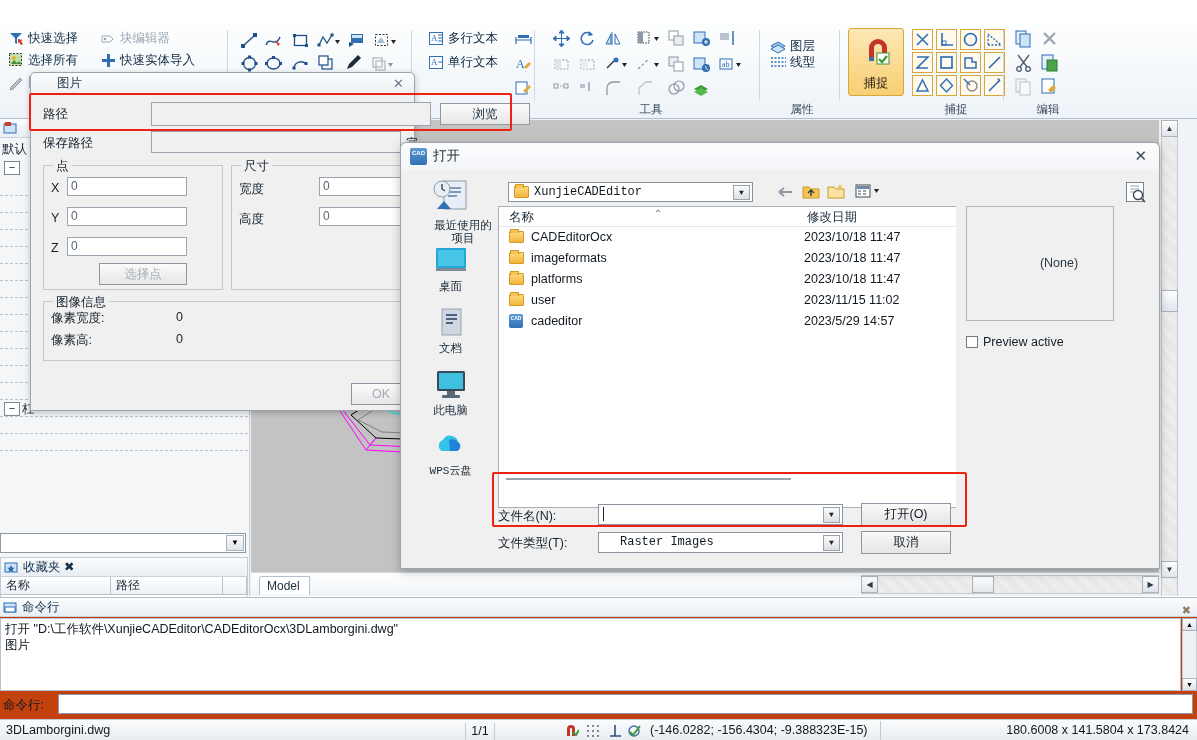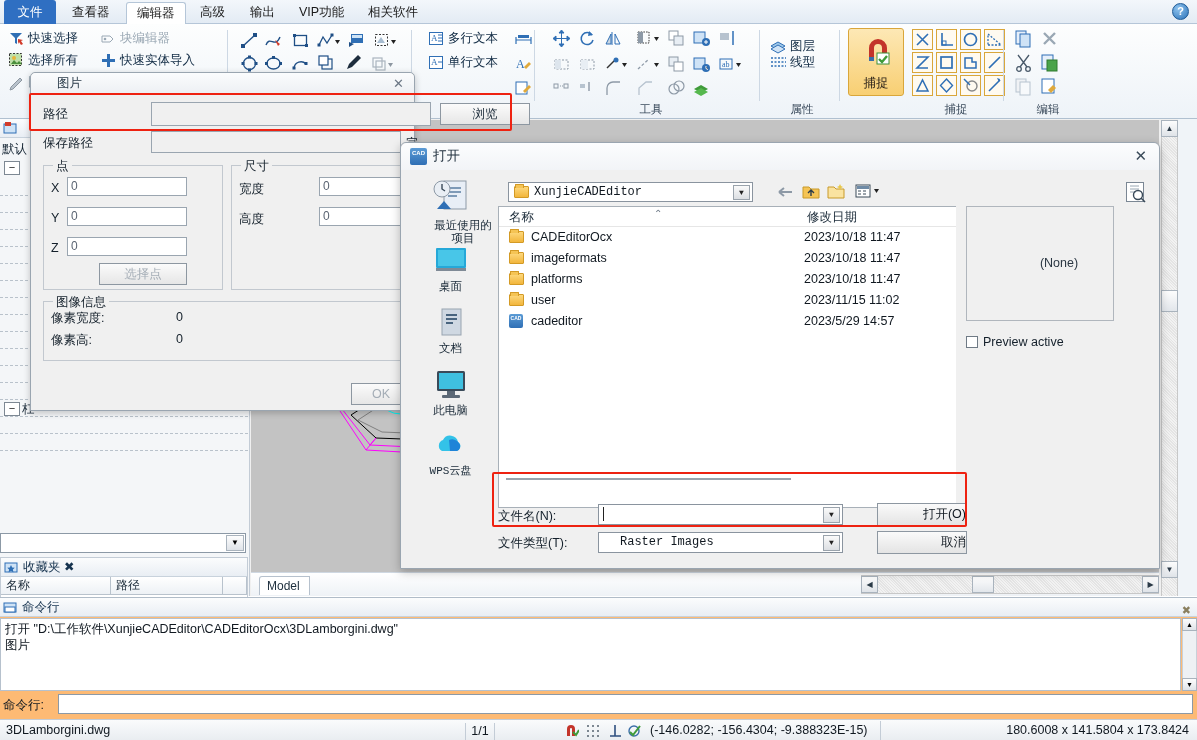--- a/index.html
+++ b/index.html
@@ -244,41 +244,31 @@
     background: #f0f0f0; border: 1px solid #b0b6bd;
     text-align: center; line-height: 113px; font-size: 12.5px; color: #2a3642; padding-left: 38px;
   }
   .prevcheck { position: absolute; left: 565px; top: 192px; font-size: 12.5px; color: #14202b; }
   .cbox {
     display: inline-block; width: 12px; height: 12px; background: #fff;
     border: 1px solid #6f7a85; vertical-align: -2px; margin-right: 5px;
   }
   .od-btn {
     position: absolute; background: linear-gradient(#fafafa,#e4e4e4);
-    border: 1px solid #8d97a1; text-align: right; font-size: 12.5px; color: #101820; margin-left: 16px;
+    border: 1px solid #8d97a1; text-align: center; font-size: 12.5px; color: #101820;
   }
   .od-sep { position: absolute; height: 2px; background: #9aa3ac; }
 
   .tbtn { position: absolute; width: 22px; height: 20px; }
 </style>
 </head>
 <body>
 
 <div id="app">
 
-  <div class="ribbon-tabs">
-    <div class="rtab file" style="left:4px;width:52px;text-align:center;"><span>文件</span></div>
-    <div class="rtab" style="left:62px;"><span>查看器</span></div>
-    <div class="rtab active" style="left:126px;"><span>编辑器</span></div>
-    <div class="rtab" style="left:190px;"><span>高级</span></div>
-    <div class="rtab" style="left:240px;"><span>输出</span></div>
-    <div class="rtab" style="left:289px;"><span>VIP功能</span></div>
-    <div class="rtab" style="left:358px;"><span>相关软件</span></div>
-    <div class="help-icon">?</div>
-  </div>
 
   <div class="ribbon-body">
 
     <div class="rgroup" style="left:0px;width:228px;">
       <div class="ritem" style="left:8px;top:6px;">
         <span class="ico">
           <svg width="17" height="17" viewBox="0 0 17 17">
               <path d="M2 3h12l-5 5v6l-2-1V8z" fill="#2f6fb5"></path>
               <path d="M10 9l5 1-2 1 2 3-2 1-2-3-1 2z" fill="#d23b2a"></path>
             </svg>
@@ -1030,21 +1020,21 @@
     <div class="od-label" style="left:97px;top:392px;">文件类型(T):</div>
     <div class="od-combo" style="left:197px;top:389px;width:245px;height:21px;padding-left:21px;">
       <span>Raster Images</span>
       <span class="arrowbox" style="top:2px;height:16px;line-height:14px;">▼</span>
     </div>
     <div class="od-btn" style="left:460px;top:388px;width:90px;height:23px;line-height:21px;">取消</div>
   </div>
 
   <div class="redbox" style="left:492px;top:472px;width:475px;height:55px;"></div>
 
-  <div style="position:absolute;left:0;top:597px;width:1197px;height:122px;background:#fdba74;border-top:1px solid #b0bcc8;">
+  <div style="position:absolute;left:0;top:597px;width:1197px;height:122px;background:#c2410c;border-top:1px solid #b0bcc8;">
     <div style="position:relative;height:19px;background:linear-gradient(#fbfcfd,#e9eef4);border-bottom:1px solid #c8d2dc;padding-left:22px;line-height:19px;font-size:12.5px;color:#16334f;">
       <span style="position:absolute;left:3px;top:2px;width:15px;height:15px;">
         <svg width="15" height="15" viewBox="0 0 15 15">
             <rect x="1" y="3" width="12" height="9" fill="#cfe3f6" stroke="#2f6fb5"></rect>
             <rect x="2" y="7" width="10" height="5" fill="#fff" stroke="#2f6fb5"></rect>
           </svg>
       </span>
       <span>命令行</span>
       <span style="position:absolute;right:6px;top:3px;font-size:11px;color:#8a7f5e;">✖</span>
     </div>

